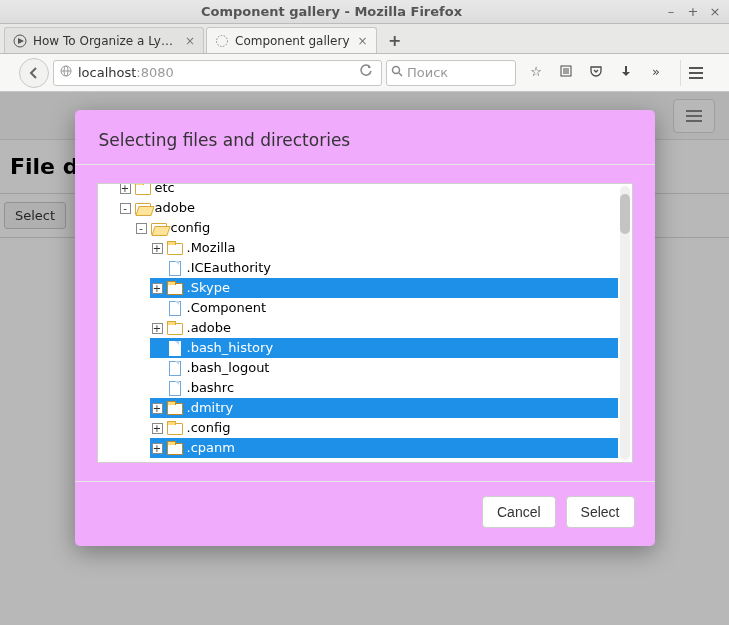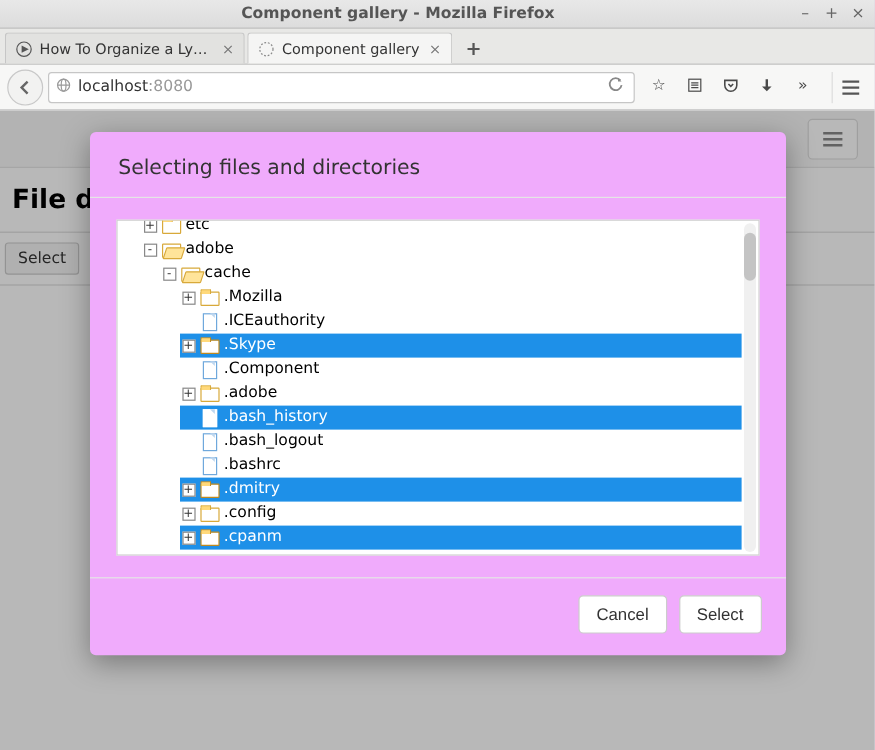--- a/index.html
+++ b/index.html
@@ -64,21 +64,21 @@
     margin-left:4px; margin-bottom:2px;
   }
 
   
   .navbar {
     height: 38px;
     background: #f7f7f6;
     border-bottom: 1px solid #c6c6c6;
     display: flex;
     align-items: center;
-    padding: 0 6px;
+    padding: 0 19px;
     gap: 4px;
   }
   .nav-btn {
     width: 28px; height: 28px;
     border: 1px solid #c8c8c8;
     border-radius: 3px;
     background: #f2f2f1;
     display:flex; align-items:center; justify-content:center;
     color:#666;
   }
@@ -288,20 +288,29 @@
     </span>
     <span class="url-host">localhost</span>
       <span class="url-port">:8080</span>
     <span class="reload">
       <svg width="14" height="14" viewBox="0 0 14 14">
           <path d="M11 3 A5 5 0 1 0 12 7" fill="none" stroke="#888" stroke-width="1.5"></path>
           <polygon points="9,1 12,4 9,4" fill="#888"></polygon>
         </svg>
     </span>
   </div>
+  <div class="searchbar">
+    <span class="mag">
+      <svg width="12" height="12" viewBox="0 0 12 12">
+          <circle cx="5" cy="5" r="3.5" fill="none" stroke="#888" stroke-width="1.5"></circle>
+          <line x1="8" y1="8" x2="11" y2="11" stroke="#888" stroke-width="1.5"></line>
+        </svg>
+    </span>
+    <span>Поиск</span>
+  </div>
   <div class="toolbar-icons">
     <span>☆</span>
     <span>
       <svg width="14" height="14" viewBox="0 0 14 14">
           <rect x="2" y="2" width="10" height="10" fill="none" stroke="#4a4a4a"></rect>
           <line x1="4" y1="5" x2="10" y2="5" stroke="#4a4a4a"></line>
           <line x1="4" y1="7" x2="10" y2="7" stroke="#4a4a4a"></line>
           <line x1="4" y1="9" x2="10" y2="9" stroke="#4a4a4a"></line>
         </svg>
     </span>
@@ -356,21 +365,21 @@
             <span class="lbl">etc</span>
           </div>
           <div class="node" style="padding-left: 22px;">
             <span class="exp">-</span>
             <span class="ic ic-folder-open"></span>
             <span class="lbl">adobe</span>
           </div>
           <div class="node" style="padding-left: 38px;">
             <span class="exp">-</span>
             <span class="ic ic-folder-open"></span>
-            <span class="lbl">cache</span>
+            <span class="lbl">config</span>
           </div>
           <div class="node" style="padding-left: 54px;">
             <span class="exp">+</span>
             <span class="ic ic-folder"></span>
             <span class="lbl">.Mozilla</span>
           </div>
           <div class="node" style="padding-left: 54px;">
             <span class="exp none" style="width: 11px; margin-right: 4px;"></span>
             <span class="ic ic-file"></span>
             <span class="lbl">.ICEauthority</span>

